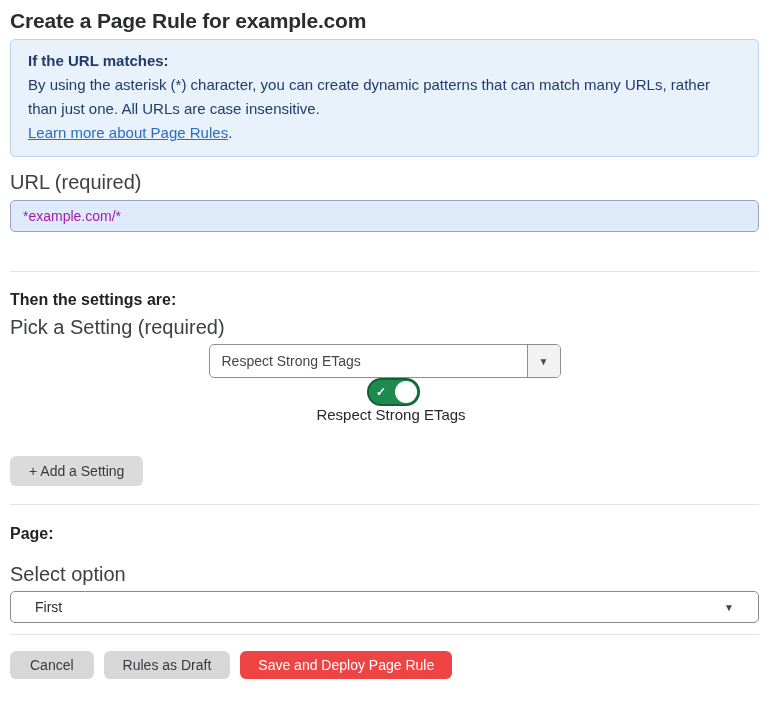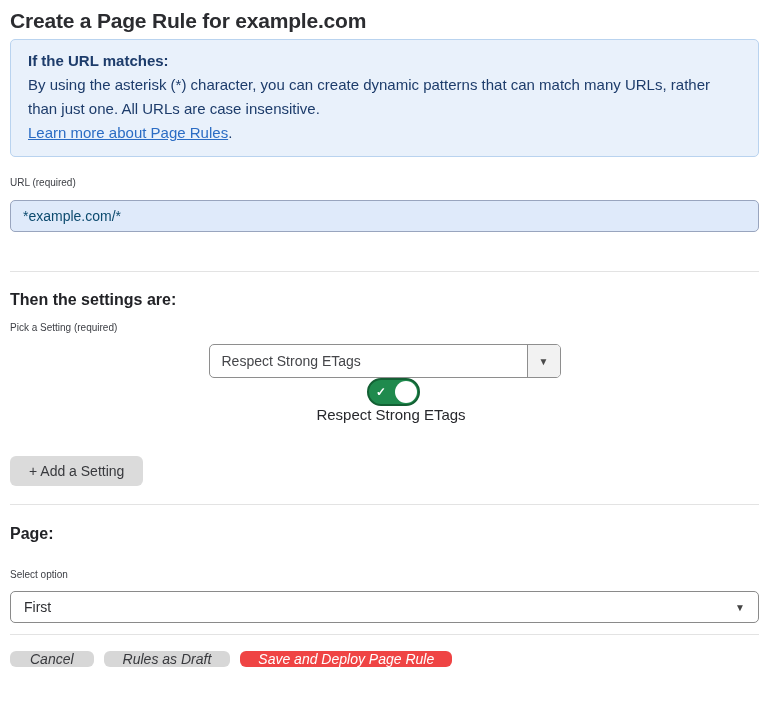--- a/index.html
+++ b/index.html
@@ -35,34 +35,34 @@
   .info-link {
     color: #2b6cc4;
     text-decoration: underline;
     cursor: pointer;
   }
 
   
   .field-label {
     display: block;
     margin-top: 17px;
-    font-size: 10px;
+    font-size: 20px;
     color: #3e4046;
     line-height: 17px;
   }
   .url-input {
     margin-top: 9px;
     width: 100%;
     height: 32px;
     background: #dfeafa;
     border: 1px solid #99a5be;
     border-radius: 5px;
     padding: 0 12px;
     font-size: 14px;
-    color: #0c4a6e;
+    color: #a21caf;
     font-family: "Liberation Sans", sans-serif;
     outline: none;
   }
 
   .divider {
     border: none;
     border-top: 1px solid #e3e3e3;
     height: 0;
   }
   .divider.d1 { margin-top: 39px; }
@@ -171,21 +171,21 @@
   
   .order-select {
     margin-top: 8px;
     width: 100%;
     height: 32px;
     border: 1px solid #8a8a8a;
     border-radius: 5px;
     background: #fff;
     display: flex;
     align-items: center;
-    padding: 0 13px;
+    padding: 0 24px;
     cursor: pointer;
     gap: 8px;
   }
   .order-select-value {
     flex: 1;
     font-size: 14px;
     color: #2d2e32;
   }
   .order-select-arrow { font-size: 10px; color: #444; }
 
@@ -194,21 +194,21 @@
     font-size: 14.5px;
     line-height: 21px;
     color: #3b3c40;
   }
 
   .footer-buttons {
     margin-top: 16px;
     display: flex;
     align-items: center;
   }
-  .footer-buttons .btn { height: 16px; font-style: italic; }
+  .footer-buttons .btn { height: 28px; }
   .footer-buttons .btn + .btn { margin-left: 10px; }
   .btn-cancel { padding: 0 20px; }
   .btn-deploy { padding: 0 18px; }
 </style>
 </head>
 <body>
 
 <div class="page">
 
   <h1 class="page-title">Create a Page Rule for example.com</h1>

